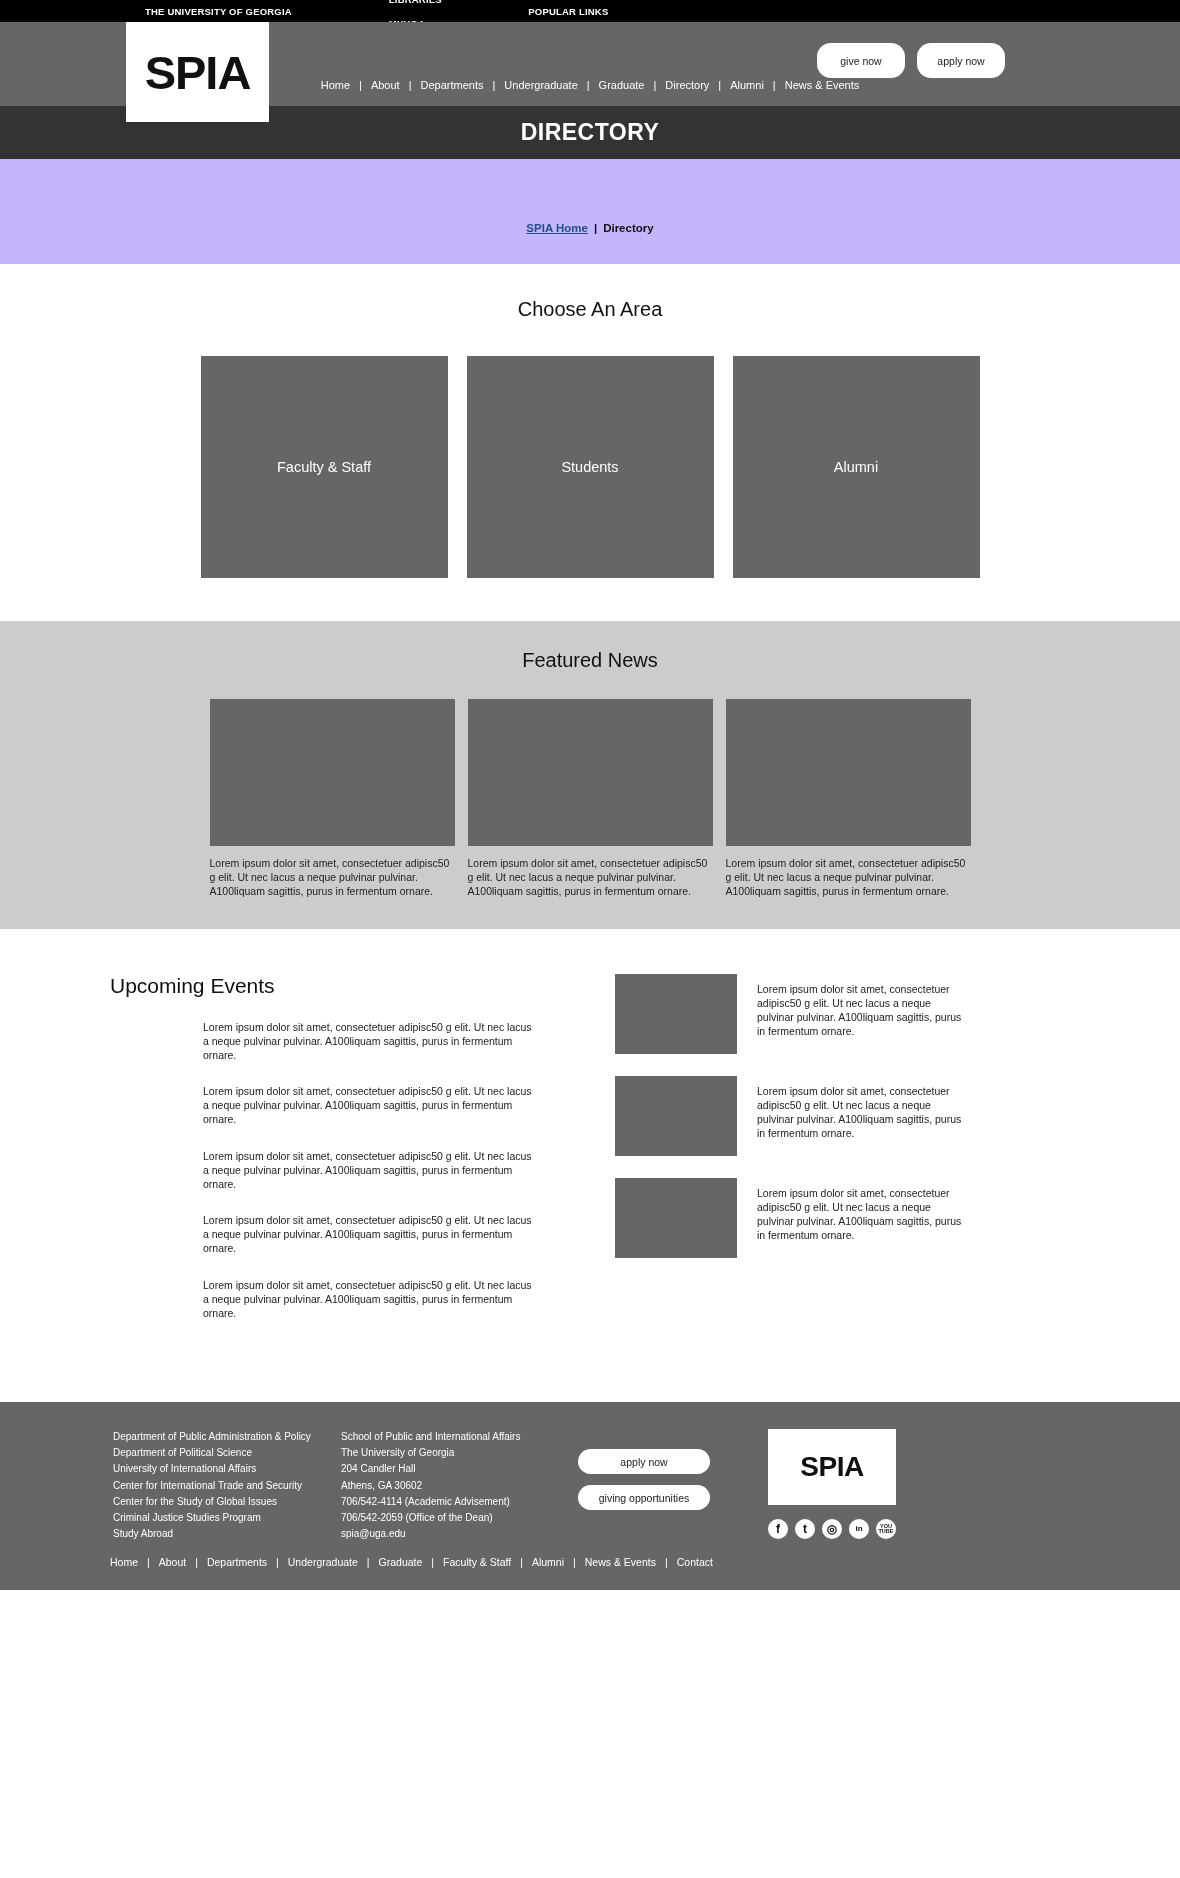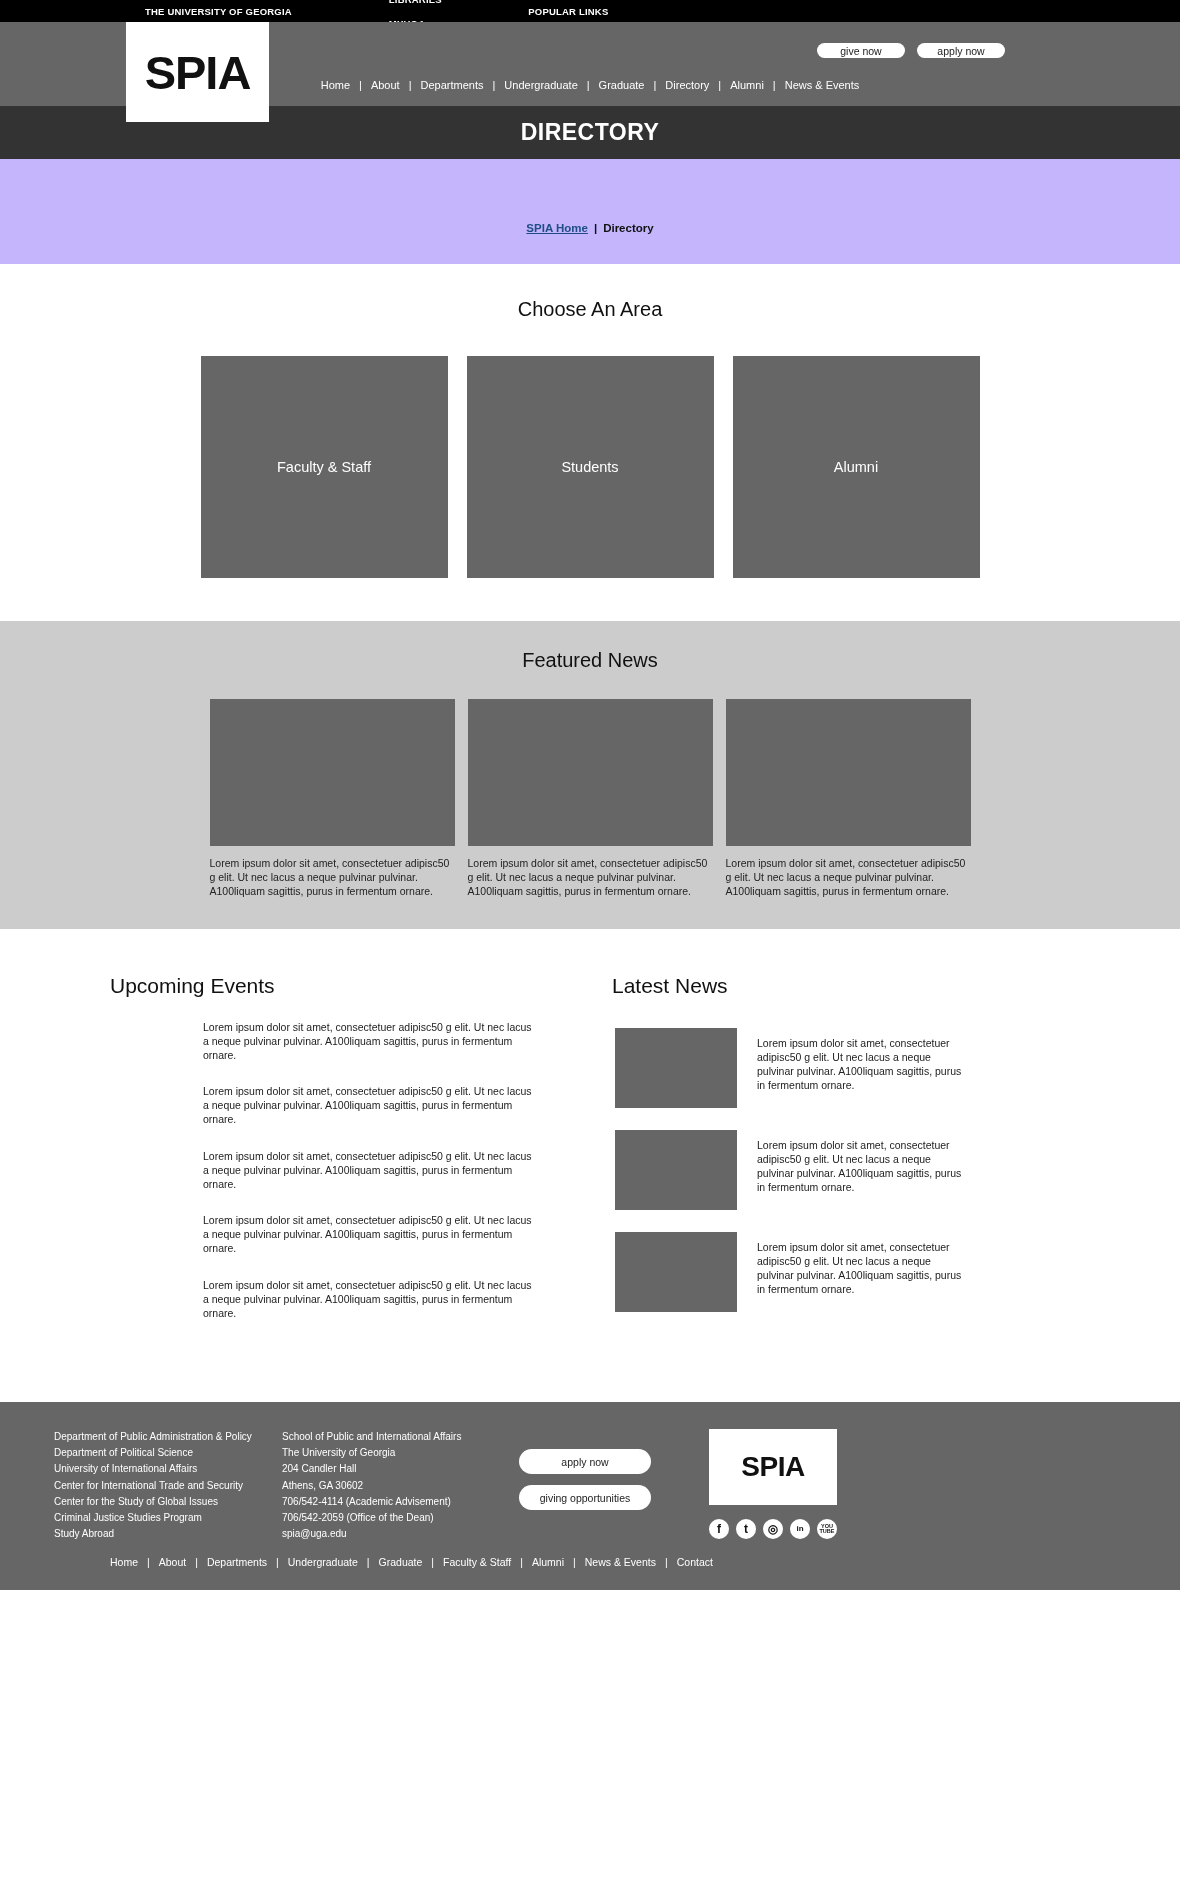--- a/index.html
+++ b/index.html
@@ -50,21 +50,21 @@
   }
   .header-buttons {
     position: absolute;
     right: 175px; top: 21px;
     display: flex;
     gap: 12px;
   }
   .pill {
     background: #ffffff;
     border-radius: 14px;
-    height: 15px;
+    height: 35px;
     min-width: 88px;
     display: flex;
     align-items: center;
     justify-content: center;
     font-size: 10.5px;
     color: #222222;
     padding: 0 14px;
     white-space: nowrap;
   }
   .main-nav {
@@ -227,21 +227,21 @@
   
   .site-footer {
     background: #666666;
     color: #ffffff;
     padding-top: 27px;
     padding-bottom: 0;
     position: relative;
   }
   .footer-top {
     display: flex;
-    padding-left: 54px;
+    padding-left: 113px;
   }
   .footer-depts { width: 228px; }
   .footer-depts div, .footer-contact div {
     font-size: 10px;
     line-height: 1.62;
     white-space: nowrap;
   }
   .footer-contact { width: 228px; }
   .footer-actions {
     width: 175px;
@@ -398,21 +398,20 @@
 <section class="columns">
   <div class="col-events">
     <div class="col-heading">Upcoming Events</div>
     <div class="event-item">Lorem ipsum dolor sit amet, consectetuer adipisc50 g elit. Ut nec lacus a neque pulvinar pulvinar. A100liquam sagittis, purus in fermentum ornare.</div>
     <div class="event-item">Lorem ipsum dolor sit amet, consectetuer adipisc50 g elit. Ut nec lacus a neque pulvinar pulvinar. A100liquam sagittis, purus in fermentum ornare.</div>
     <div class="event-item">Lorem ipsum dolor sit amet, consectetuer adipisc50 g elit. Ut nec lacus a neque pulvinar pulvinar. A100liquam sagittis, purus in fermentum ornare.</div>
     <div class="event-item">Lorem ipsum dolor sit amet, consectetuer adipisc50 g elit. Ut nec lacus a neque pulvinar pulvinar. A100liquam sagittis, purus in fermentum ornare.</div>
     <div class="event-item">Lorem ipsum dolor sit amet, consectetuer adipisc50 g elit. Ut nec lacus a neque pulvinar pulvinar. A100liquam sagittis, purus in fermentum ornare.</div>
   </div>
   <div class="col-news">
-    <div class="col-heading">Latest News</div>
     <div class="news-item">
       <div class="news-thumb"></div>
       <div class="news-text">Lorem ipsum dolor sit amet, consectetuer adipisc50 g elit. Ut nec lacus a neque pulvinar pulvinar. A100liquam sagittis, purus in fermentum ornare.</div>
     </div>
     <div class="news-item">
       <div class="news-thumb"></div>
       <div class="news-text">Lorem ipsum dolor sit amet, consectetuer adipisc50 g elit. Ut nec lacus a neque pulvinar pulvinar. A100liquam sagittis, purus in fermentum ornare.</div>
     </div>
     <div class="news-item">
       <div class="news-thumb"></div>

